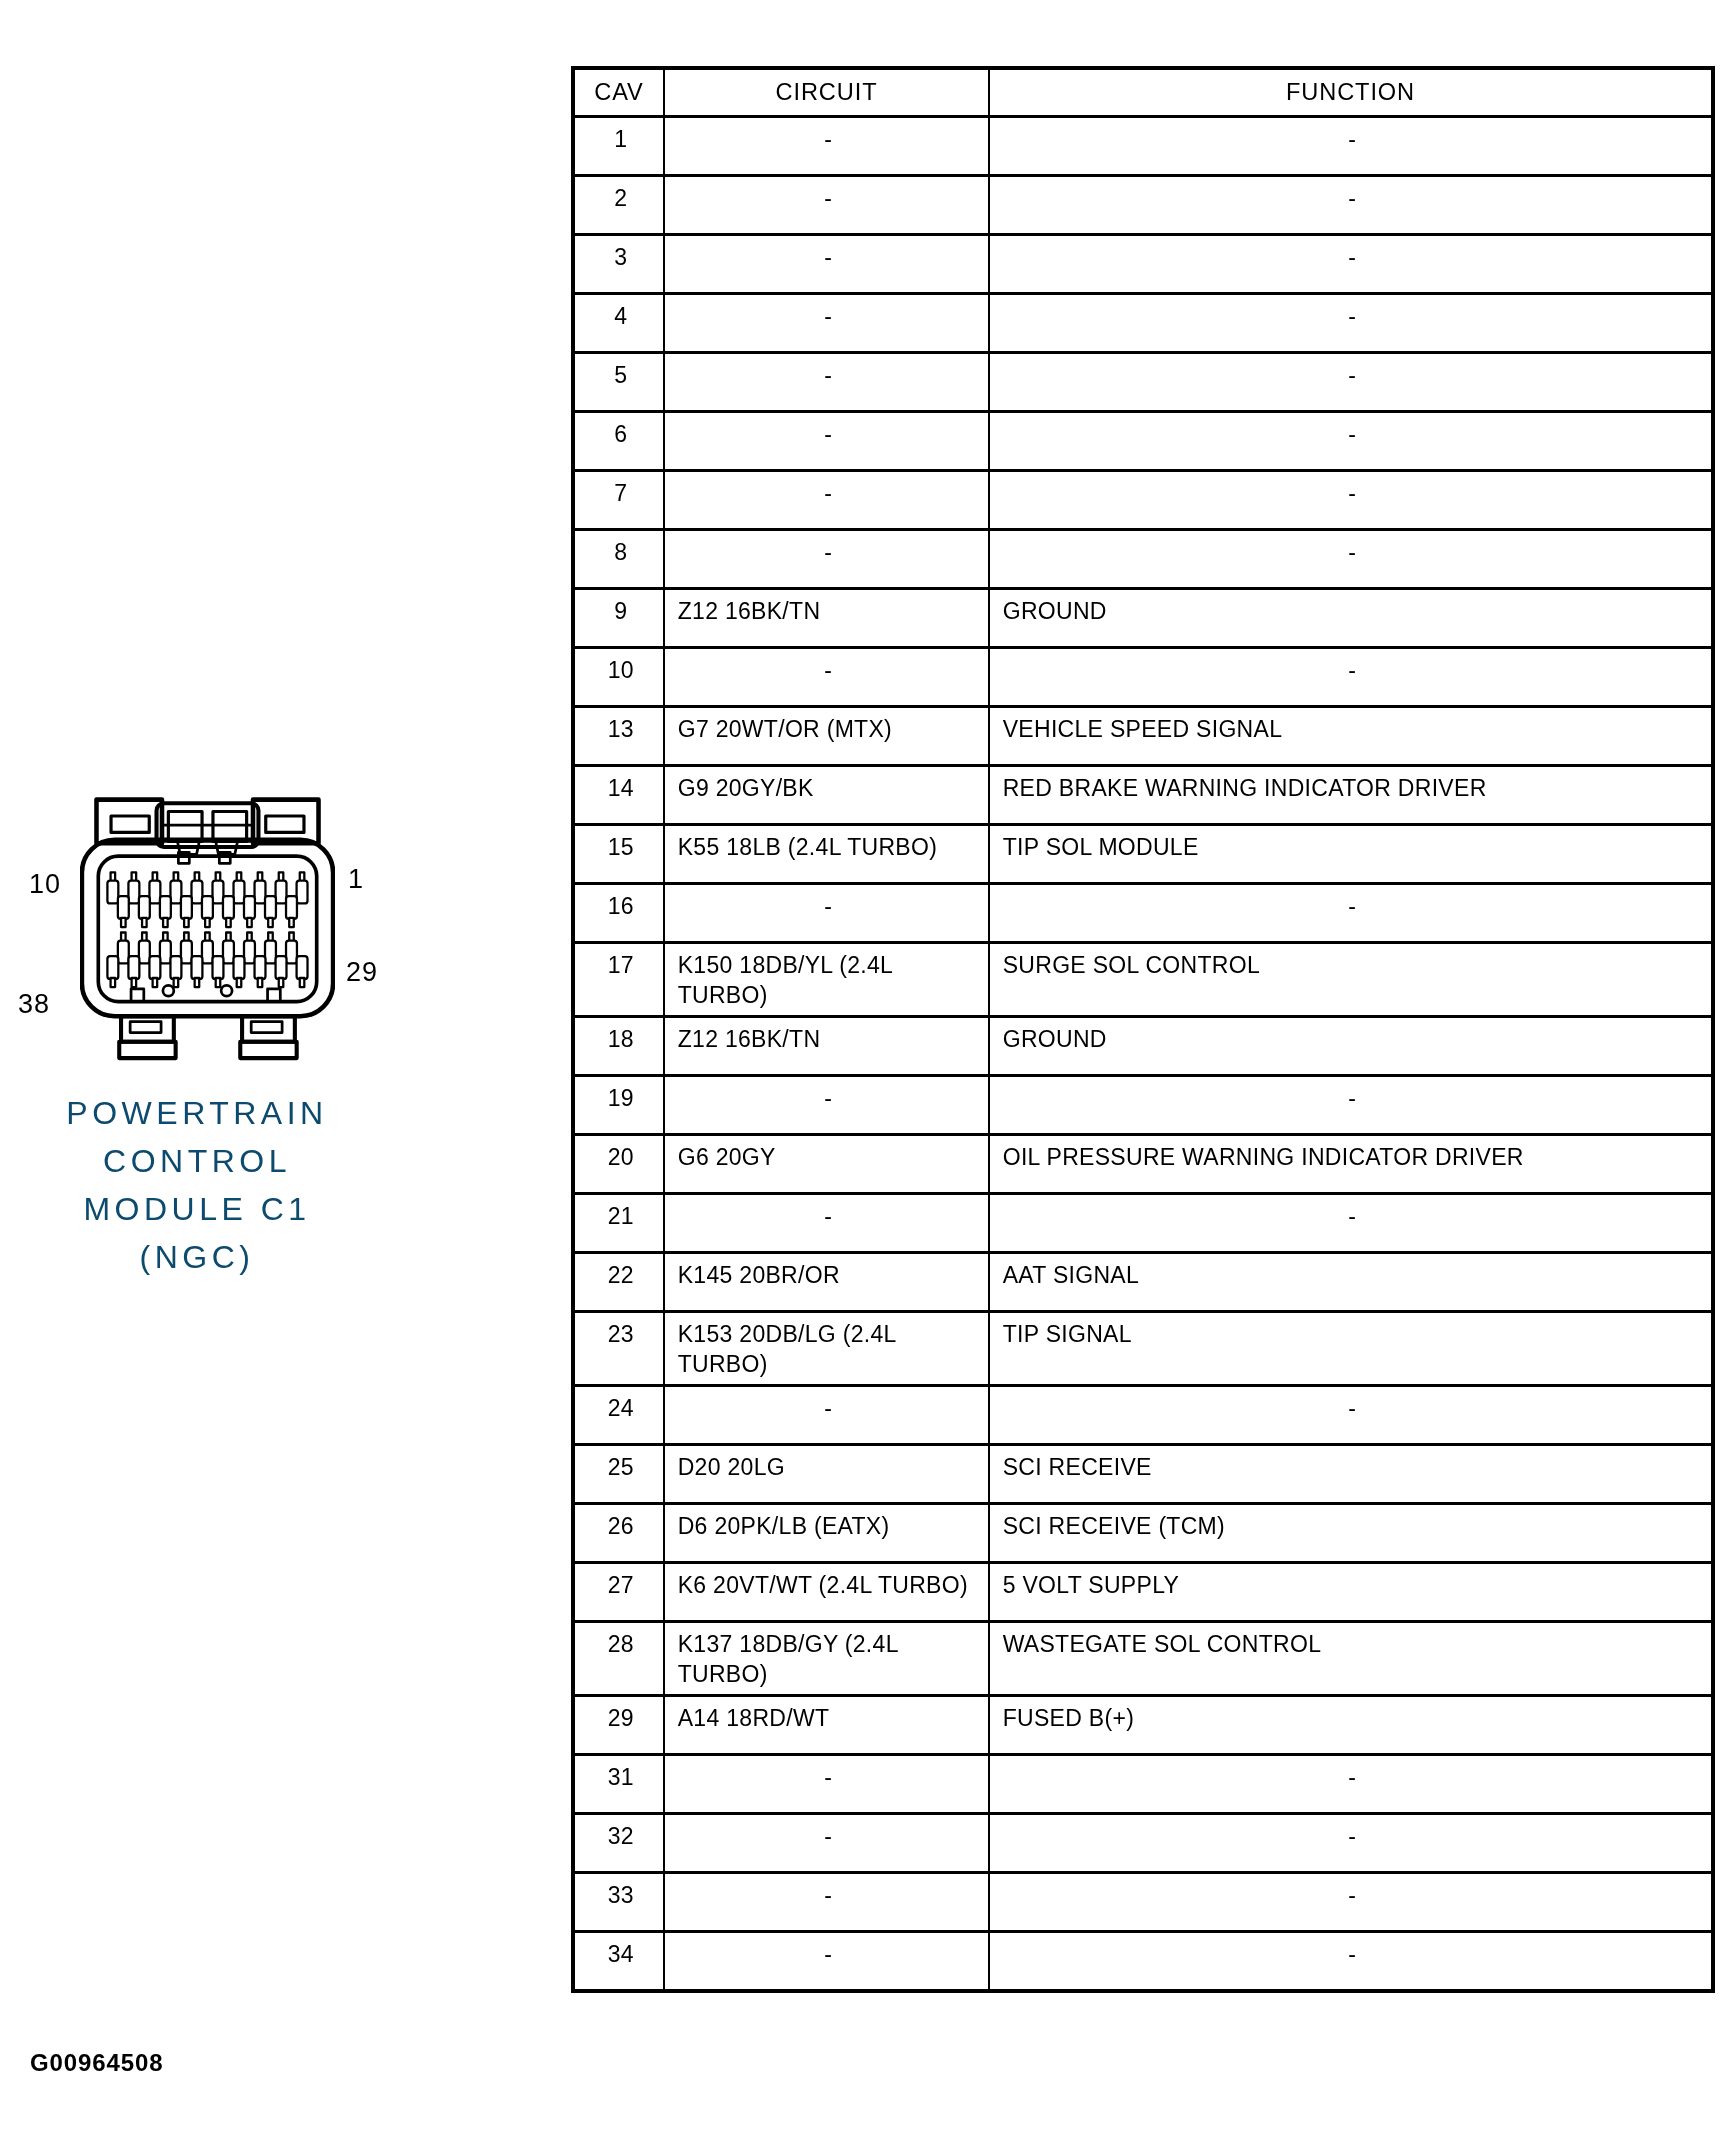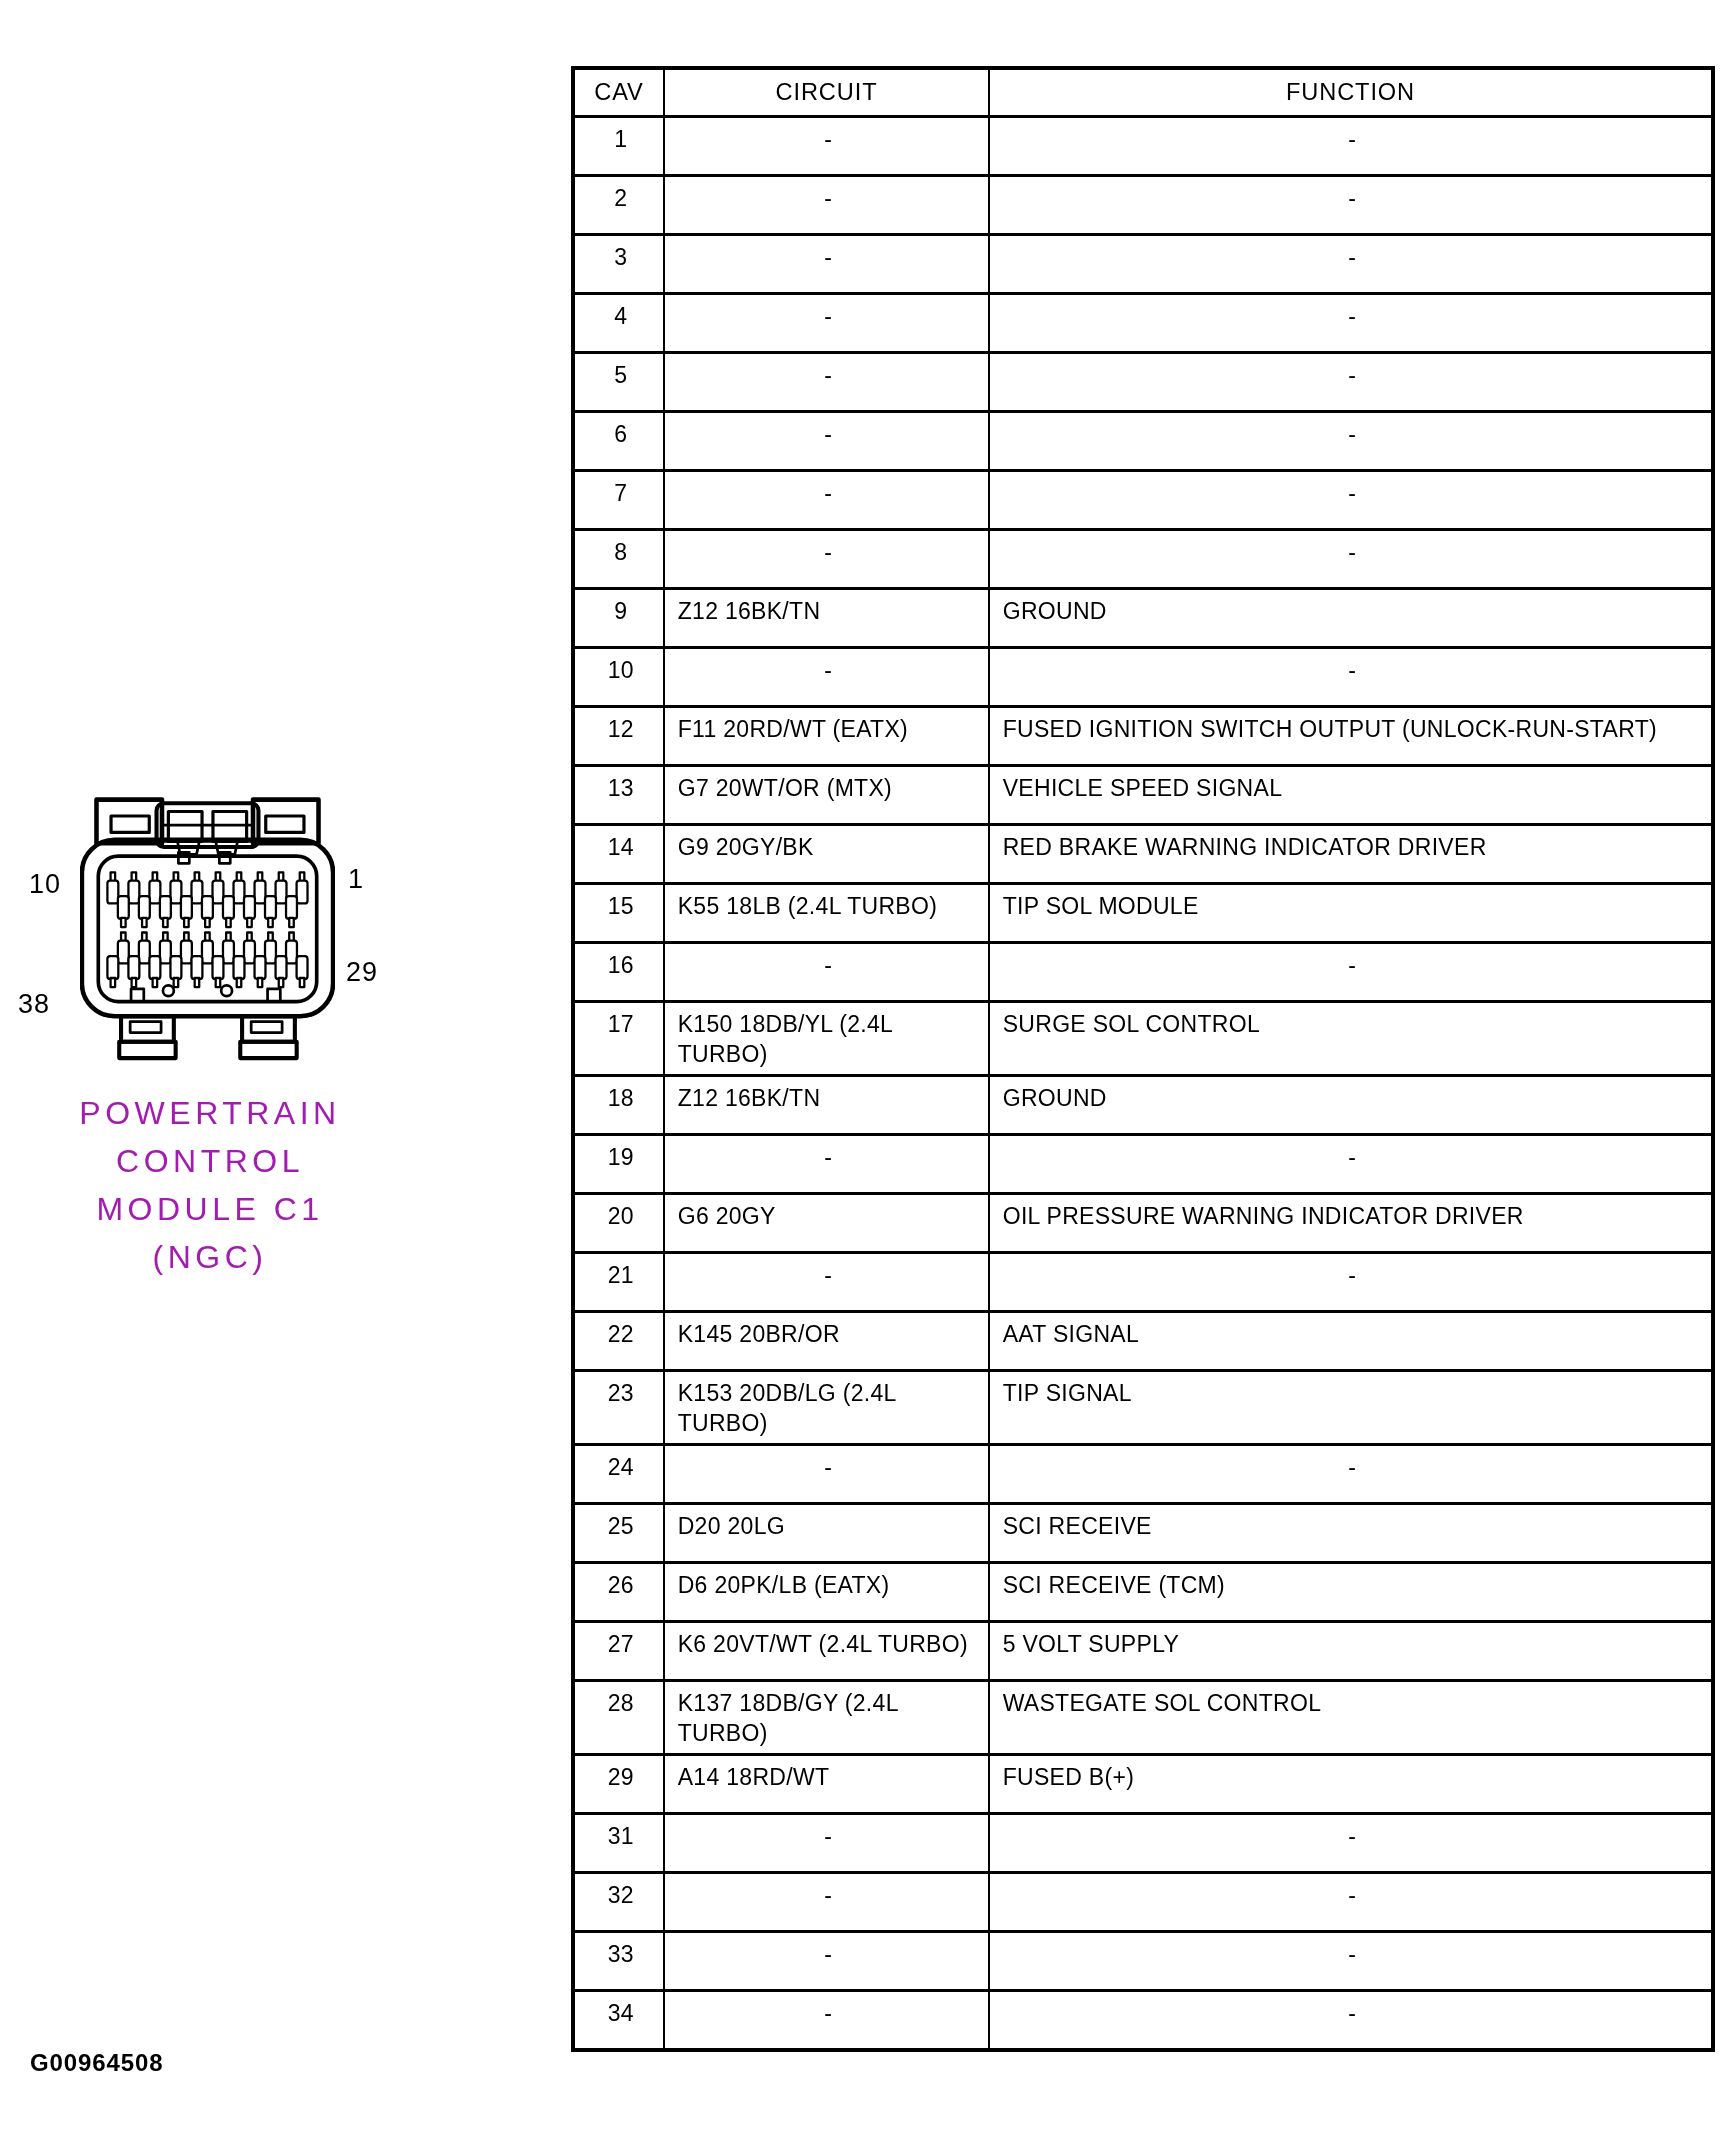--- a/index.html
+++ b/index.html
@@ -57,28 +57,28 @@
     font-size:27px;
     letter-spacing:0.9px;
   }
   .pl-10{left:29px;top:869px;}
   .pl-1{left:348px;top:864px;}
   .pl-38{left:18px;top:957px;margin-top:32px;}
   .pl-29{left:346px;top:957px;}
 
   .caption{
     position:absolute;
-    left:51px;
+    left:38px;
     top:1089px;
     width:318px;
     text-align:center;
     font-size:32px;
     line-height:48px;
     letter-spacing:4.5px;
-    color:#a21caf;
+    color:#0c4a6e;
   }
 
   .gcode{
     position:absolute;
     left:30px;
     top:2049px;
     font-size:24px;
     font-weight:700;
     letter-spacing:0.9px;
   }
@@ -254,25 +254,20 @@
           <td class="col-cav">9</td>
           <td class="col-circuit">Z12 16BK/TN</td>
           <td class="col-function">GROUND</td>
         </tr>
         <tr>
           <td class="col-cav">10</td>
           <td class="col-circuit blank">-</td>
           <td class="col-function blank">-</td>
         </tr>
         <tr>
-          <td class="col-cav">12</td>
-          <td class="col-circuit">F11 20RD/WT (EATX)</td>
-          <td class="col-function">FUSED IGNITION SWITCH OUTPUT (UNLOCK-RUN-START)</td>
-        </tr>
-        <tr>
           <td class="col-cav">13</td>
           <td class="col-circuit">G7 20WT/OR (MTX)</td>
           <td class="col-function">VEHICLE SPEED SIGNAL</td>
         </tr>
         <tr>
           <td class="col-cav">14</td>
           <td class="col-circuit">G9 20GY/BK</td>
           <td class="col-function">RED BRAKE WARNING INDICATOR DRIVER</td>
         </tr>
         <tr>

